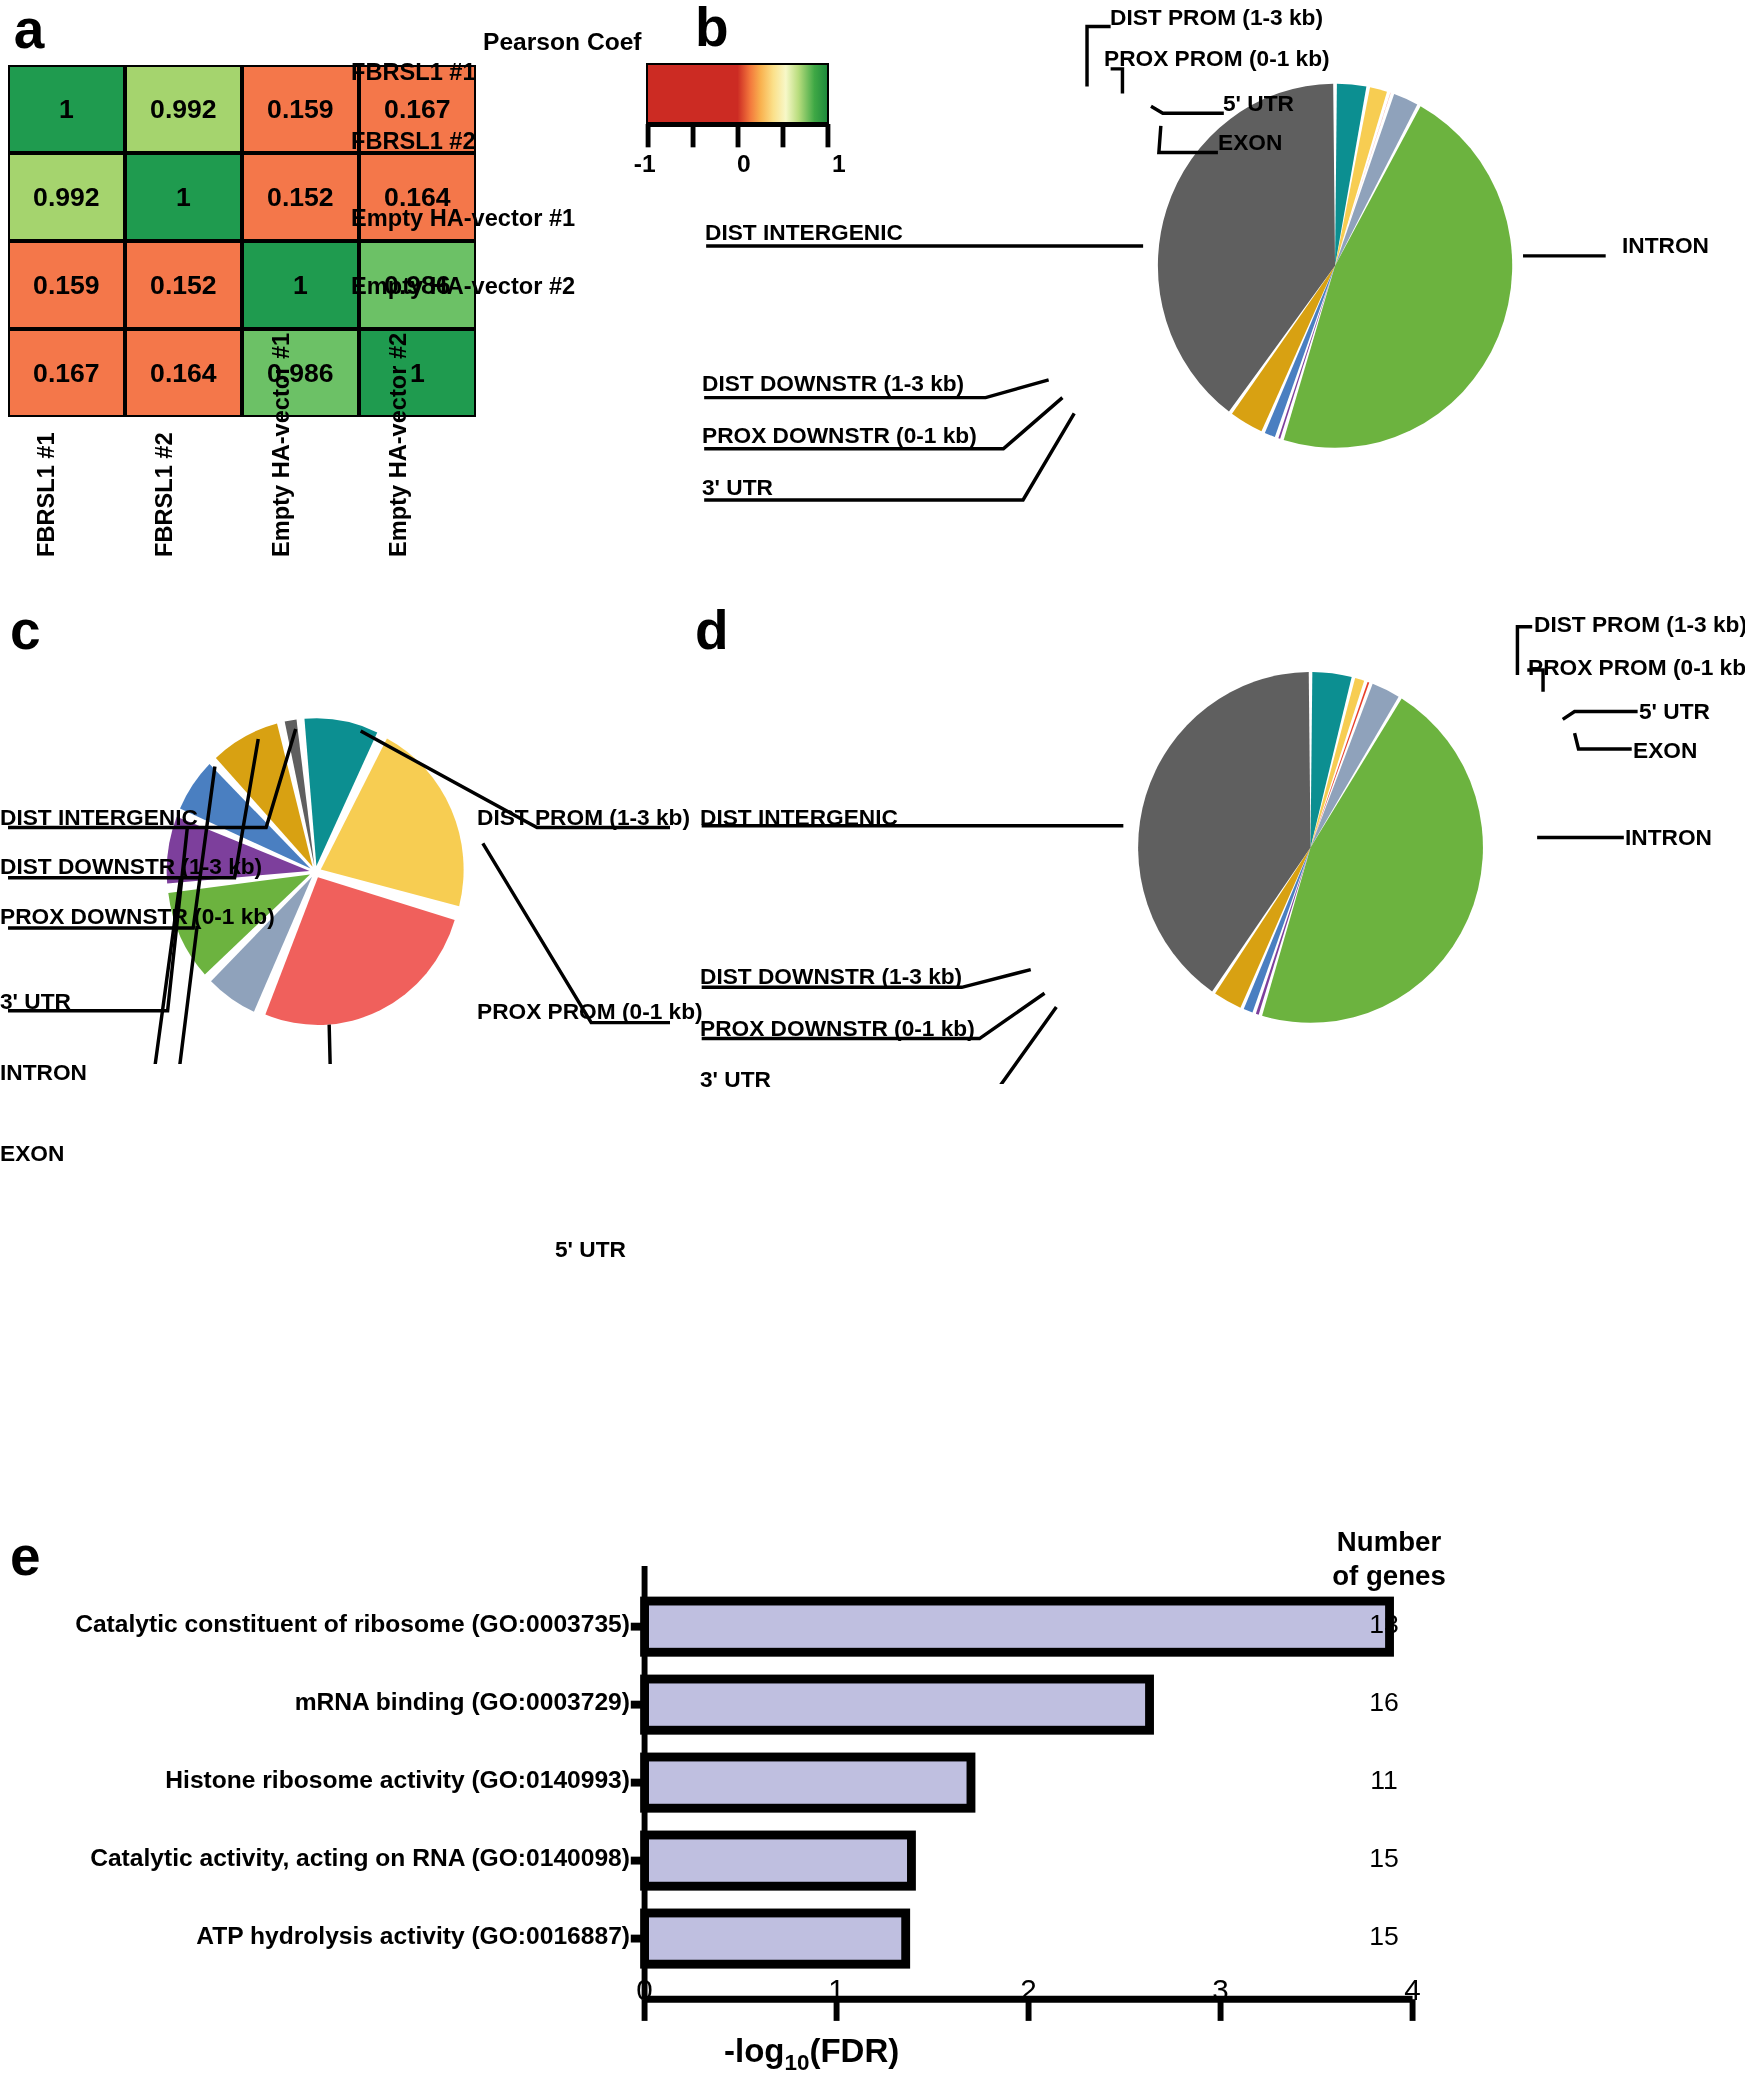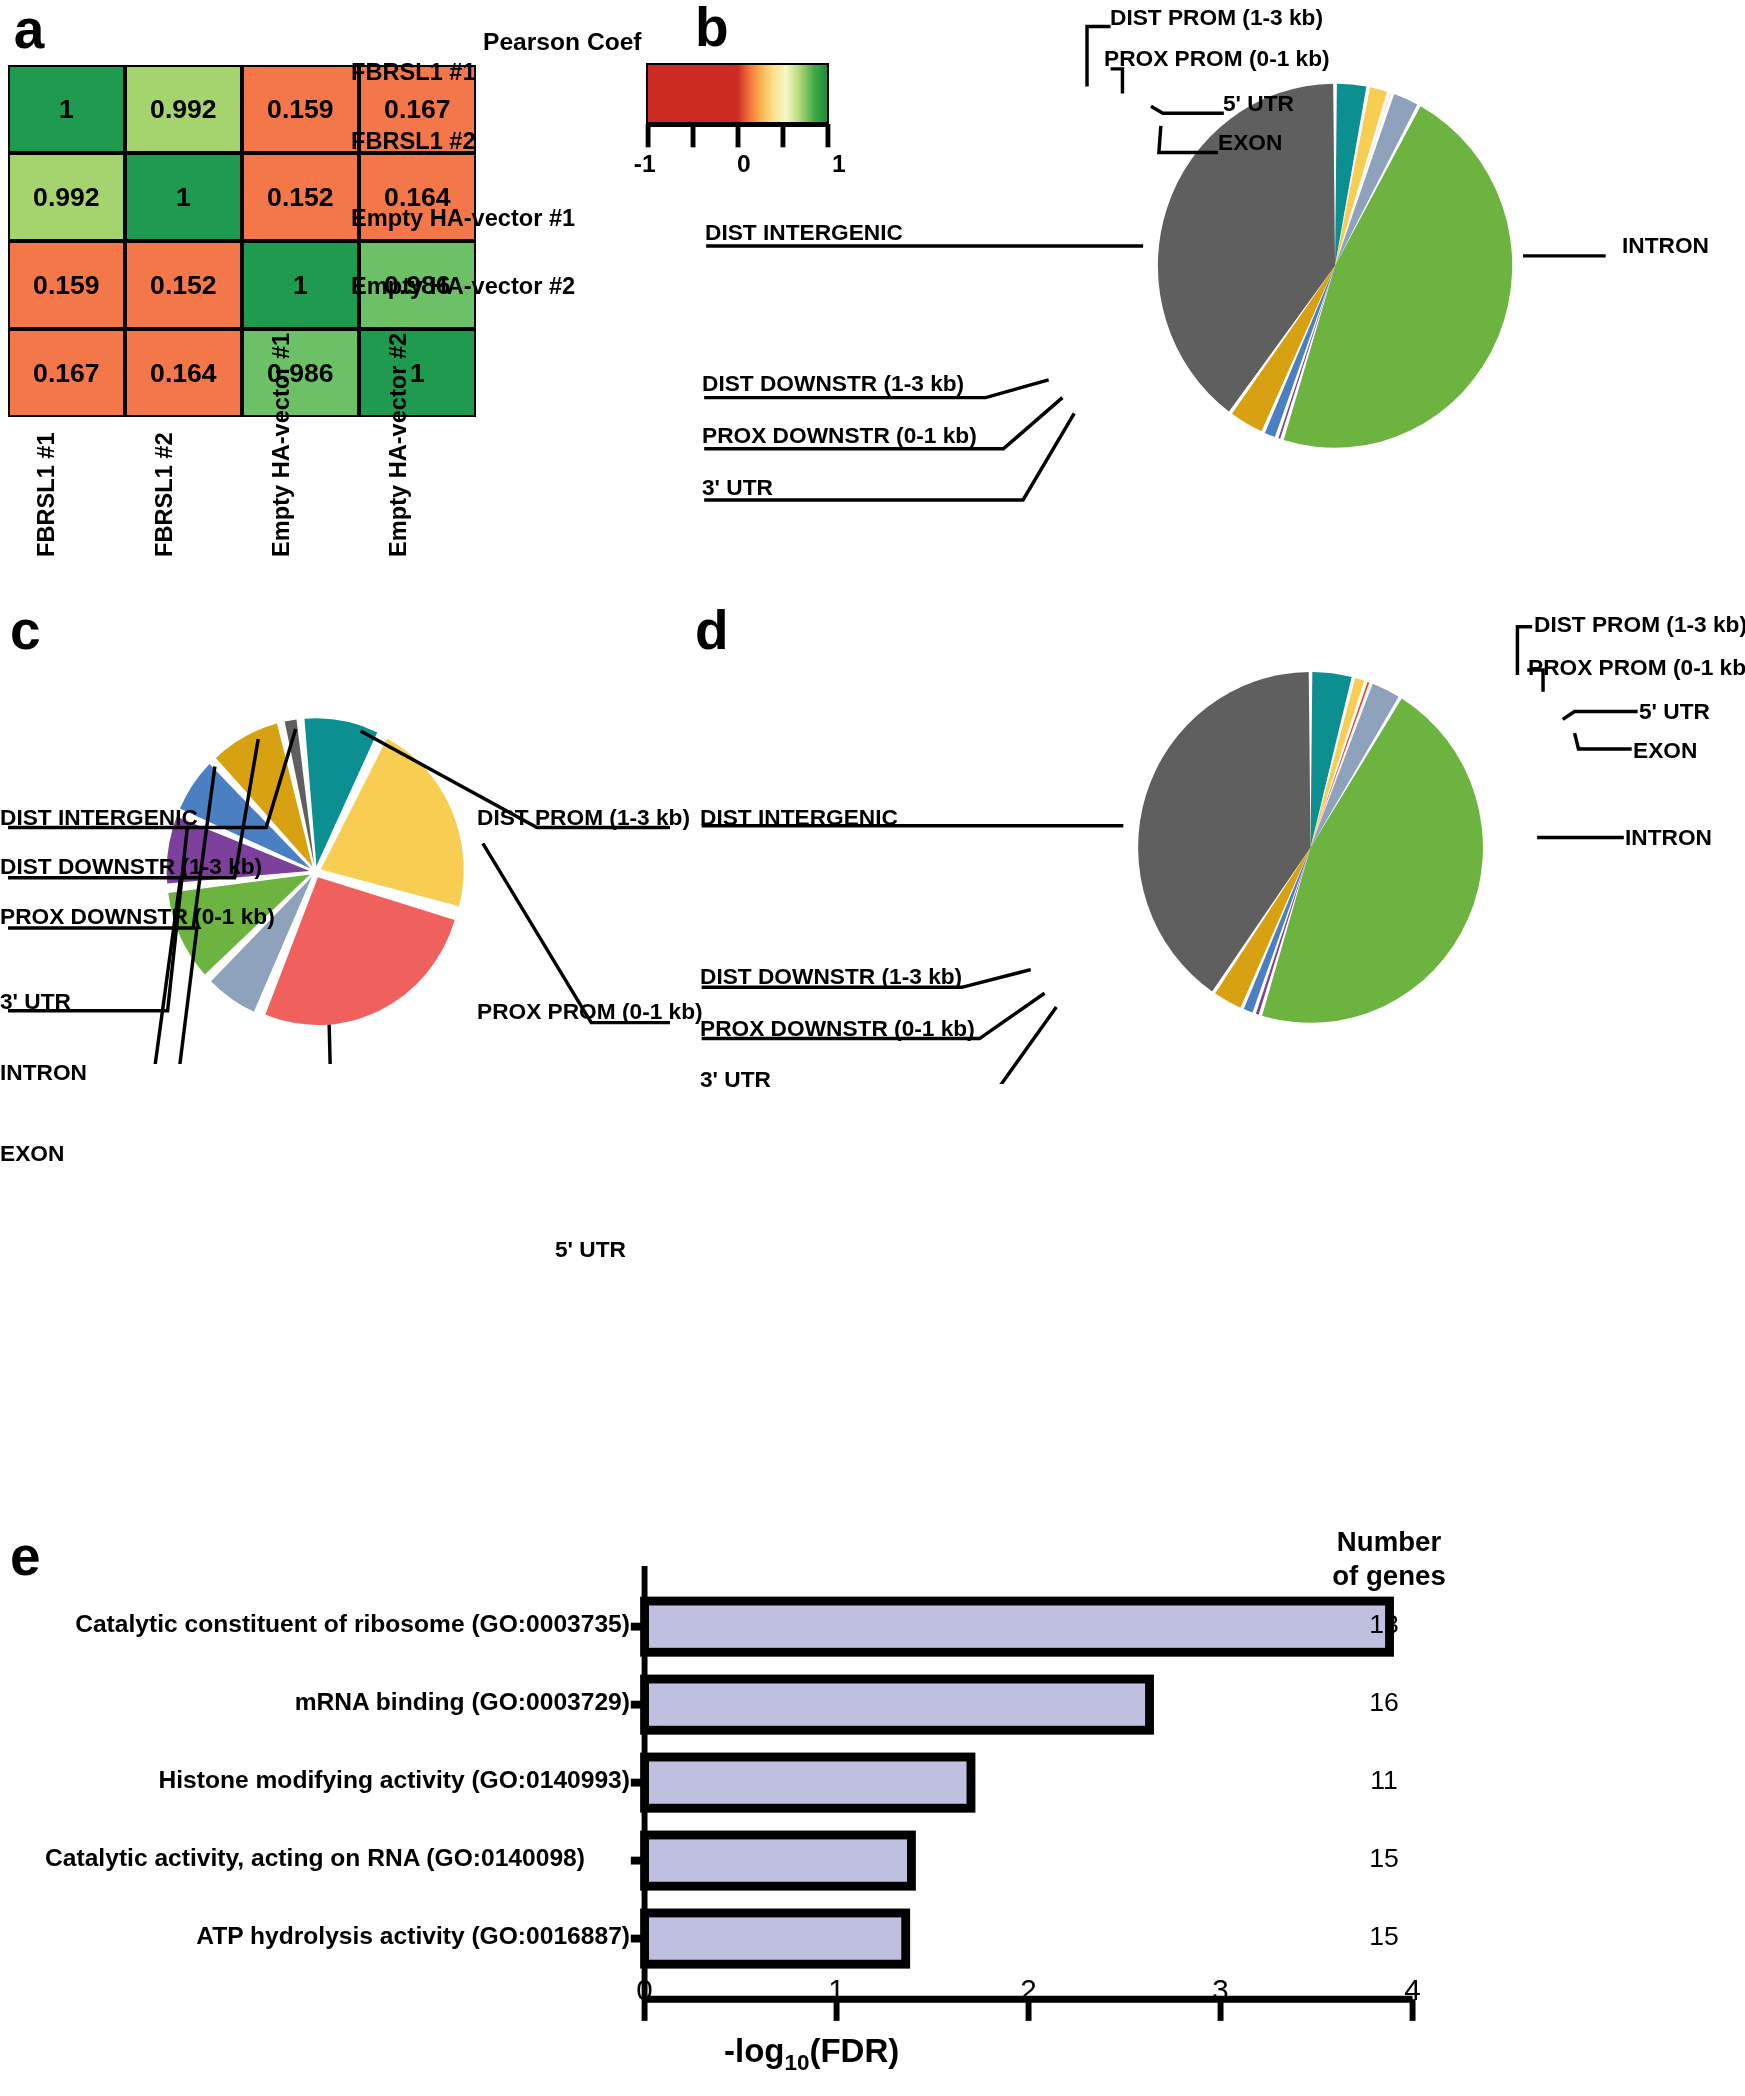--- a/index.html
+++ b/index.html
@@ -194,22 +194,22 @@
       <line x1="640" y1="378.40000000000003" x2="654" y2="378.40000000000003" stroke="#000" stroke-width="8"></line>
       <line x1="654" y1="440" x2="654" y2="462" stroke="#000" stroke-width="6"></line>
       <line x1="849" y1="440" x2="849" y2="462" stroke="#000" stroke-width="6"></line>
       <line x1="1044" y1="440" x2="1044" y2="462" stroke="#000" stroke-width="6"></line>
       <line x1="1239" y1="440" x2="1239" y2="462" stroke="#000" stroke-width="6"></line>
       <line x1="1434" y1="440" x2="1434" y2="462" stroke="#000" stroke-width="6"></line>
     </svg>
   <div id="e-rowlabels">
       <div class="barlab" style="left: 0px; width: 630px; top: 1610px;">Catalytic constituent of ribosome (GO:0003735)</div>
       <div class="barlab" style="left: 0px; width: 630px; top: 1688px; text-align: right;">mRNA binding (GO:0003729)</div>
-      <div class="barlab" style="left: 0px; width: 630px; top: 1766px;">Histone modifying activity (GO:0140993)</div>
-      <div class="barlab" style="left: 0px; width: 630px; top: 1844px; text-align: center;">Catalytic activity, acting on RNA (GO:0140098)</div>
+      <div class="barlab" style="left: 0px; width: 630px; top: 1766px;">Histone ribosome activity (GO:0140993)</div>
+      <div class="barlab" style="left: 0px; width: 630px; top: 1844px;">Catalytic activity, acting on RNA (GO:0140098)</div>
       <div class="barlab" style="left: 0px; width: 630px; top: 1922px;">ATP hydrolysis activity (GO:0016887)</div>
     </div>
   <div id="e-genecounts">
       <div class="genelab" style="left: 1320px; width: 128px; top: 1609px;">13</div>
       <div class="genelab" style="left: 1320px; width: 128px; top: 1687px;">16</div>
       <div class="genelab" style="left: 1320px; width: 128px; top: 1765px;">11</div>
       <div class="genelab" style="left: 1320px; width: 128px; top: 1843px;">15</div>
       <div class="genelab" style="left: 1320px; width: 128px; top: 1921px;">15</div>
     </div>
   <div id="e-xticks">

